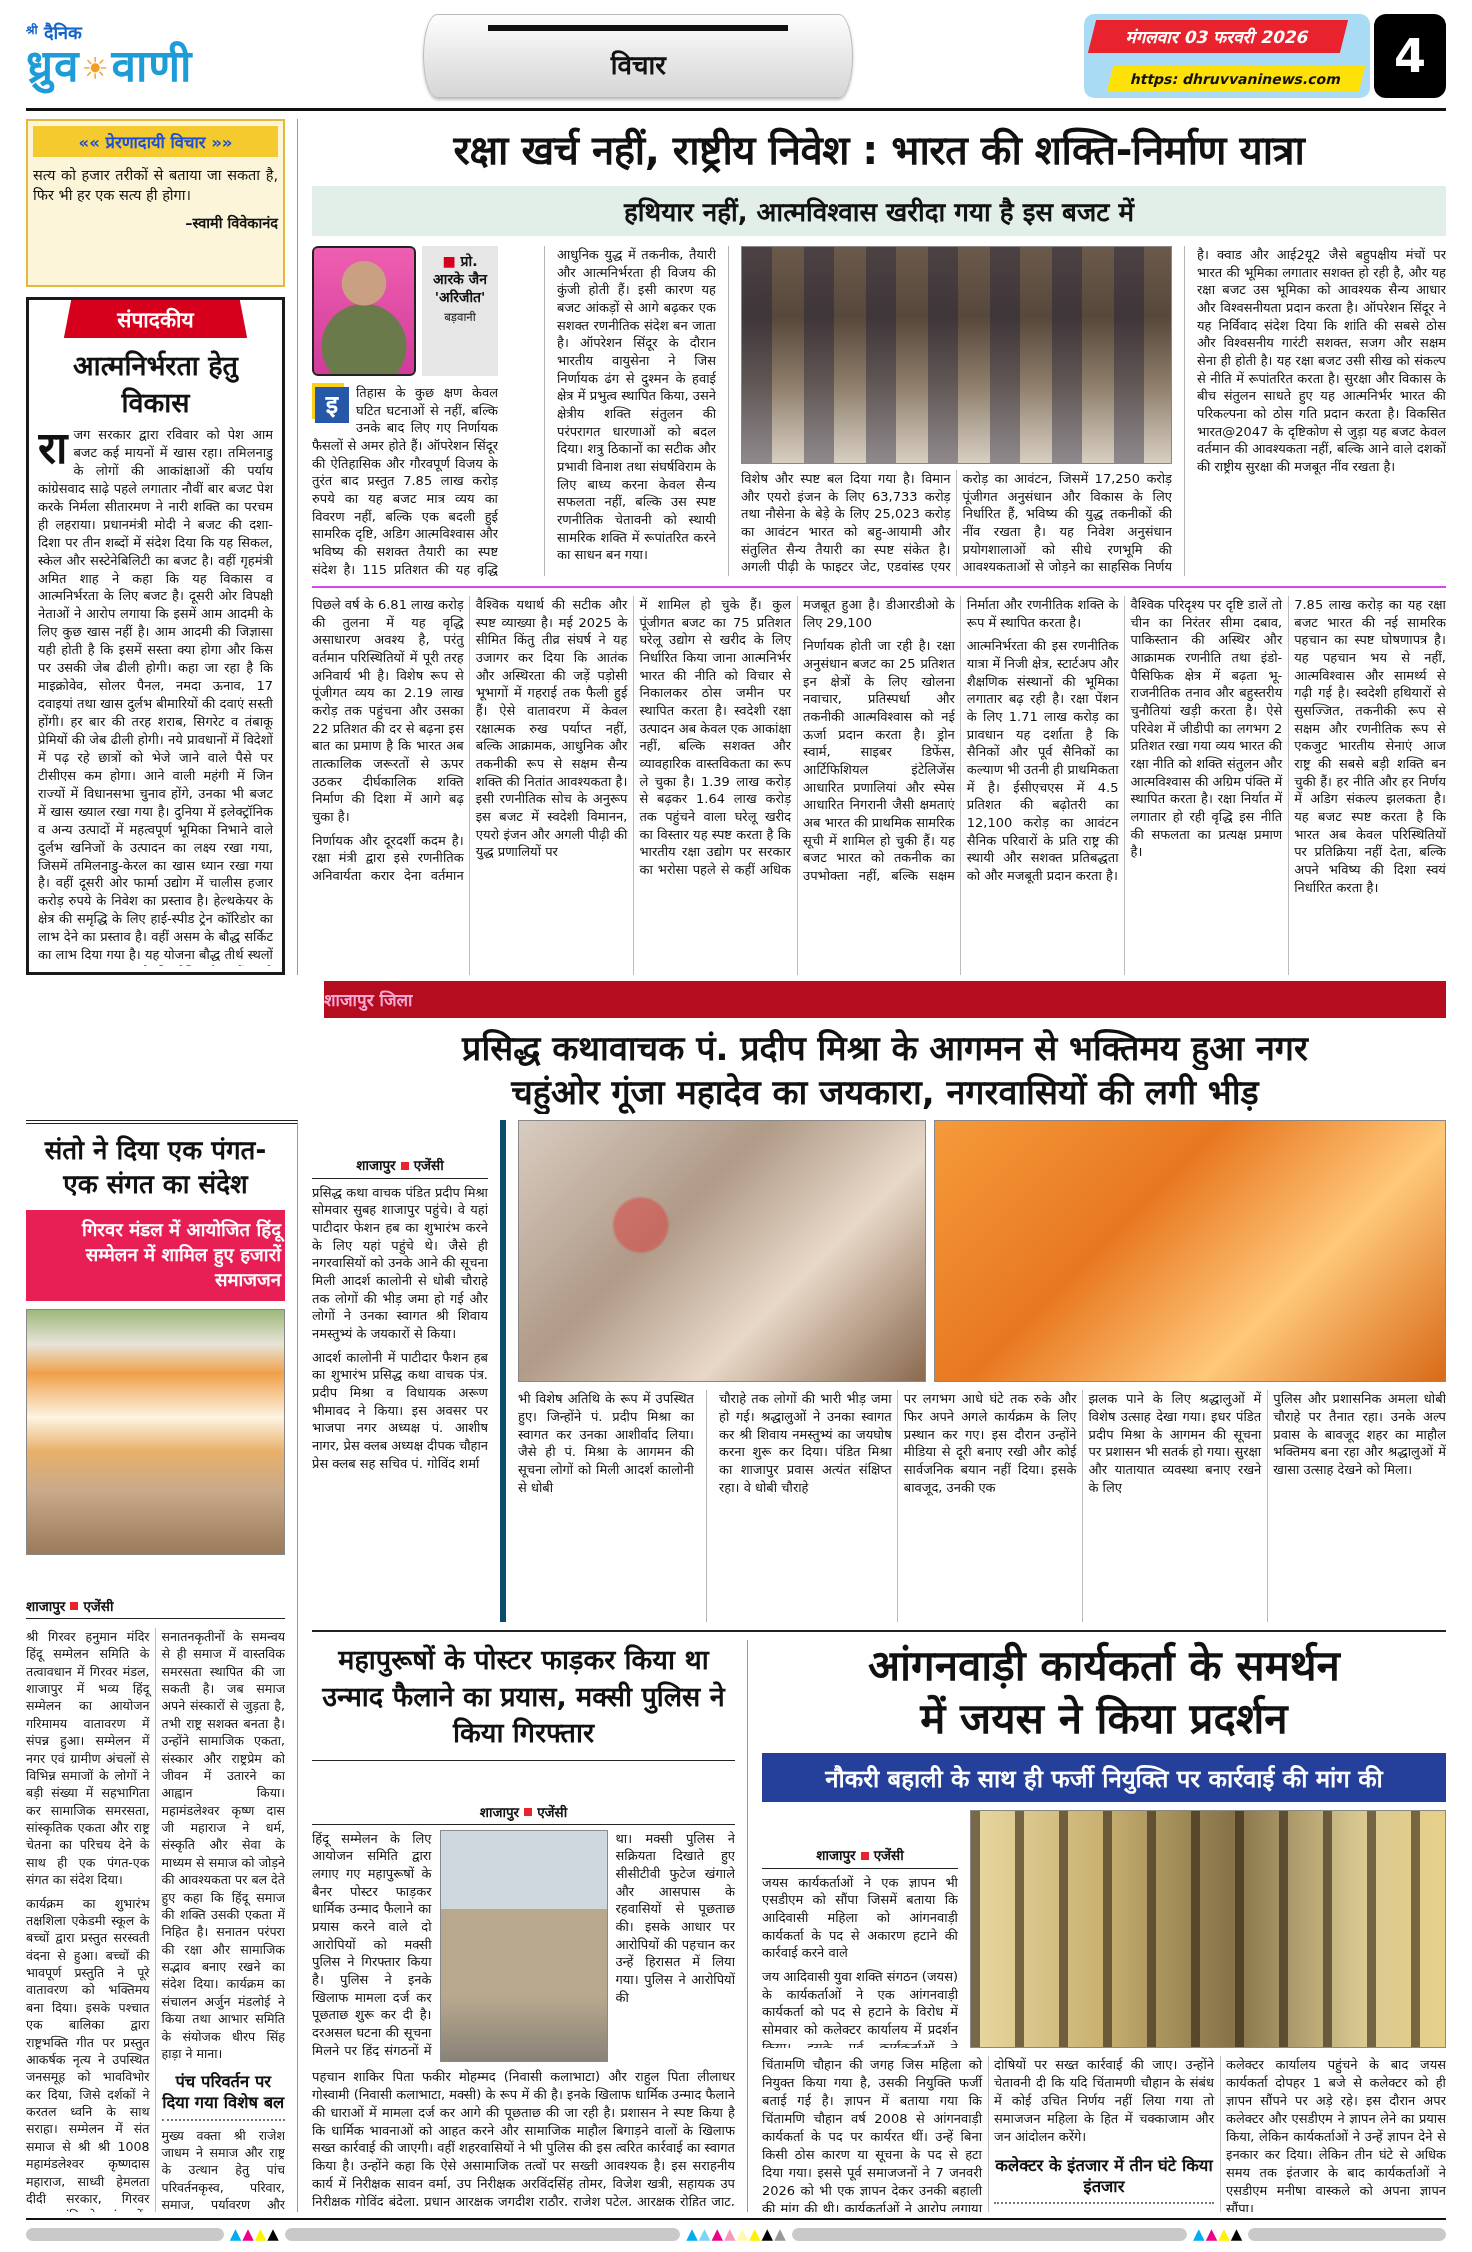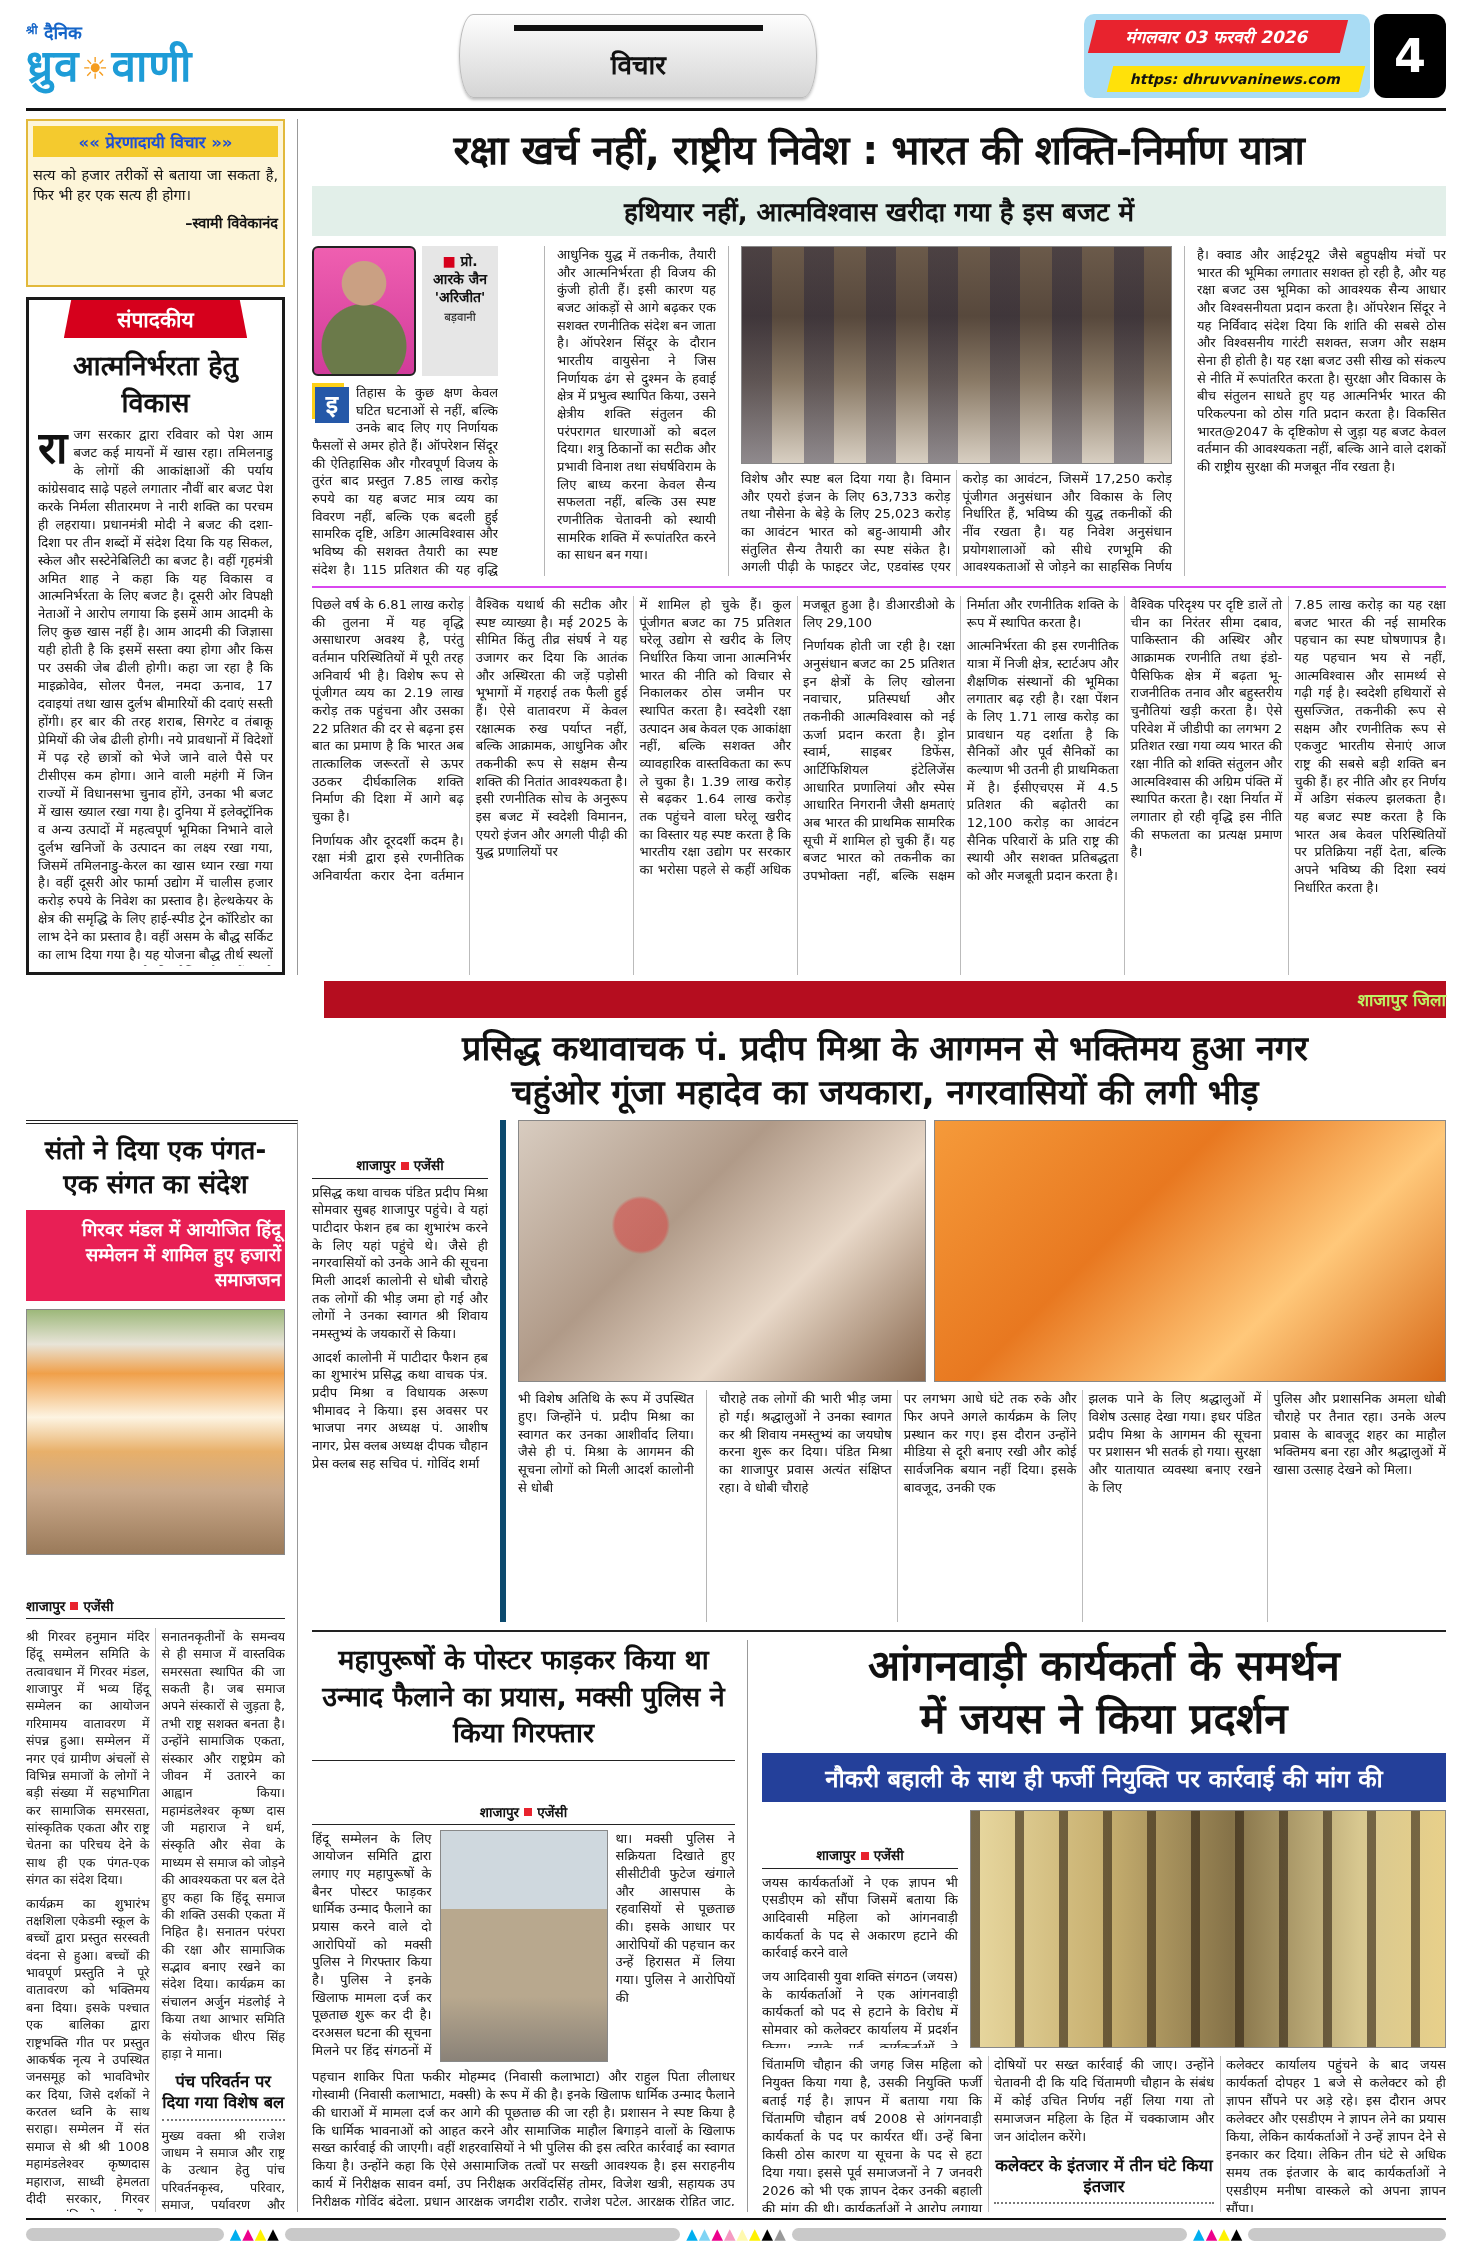--- a/index.html
+++ b/index.html
@@ -9,21 +9,21 @@
     font-family:"DejaVu Sans","Liberation Sans",sans-serif;color:#111;
     padding:8px 26px 6px;overflow:hidden;
   }
   
   header{height:96px;display:flex;align-items:center;justify-content:space-between;}
   .mast{line-height:1;}
   .mast-top{font-size:18px;font-weight:bold;color:#1565c8;}
   .mast-top .sri{font-size:12px;vertical-align:top;}
   .mast-main{font-size:44px;font-weight:bold;color:#1e9cd7;letter-spacing:1px;margin-top:2px;}
   .sun{color:#f59d20;font-size:30px;vertical-align:middle;margin:0 2px;}
-  .section-tab{width:358px;height:84px;background:linear-gradient(180deg,#fdfdfd,#d5d5d5);
+  .section-tab{width:430px;height:84px;background:linear-gradient(180deg,#fdfdfd,#d5d5d5);
     border:1px solid #bbb;border-radius:14px/42px;display:flex;flex-direction:column;align-items:center;
     box-shadow:0 2px 3px rgba(0,0,0,.25);}
   .tab-bar{width:70%;height:6px;background:#111;margin-top:10px;}
   .tab-label{flex:1;display:flex;align-items:center;font-size:26px;font-weight:bold;}
   .date-cluster{display:flex;align-items:center;gap:0;}
   .date-plate{width:286px;height:84px;background:#a9dcf4;border-radius:10px;overflow:hidden;
     display:flex;flex-direction:column;justify-content:space-between;padding:6px 8px;}
   .strip{transform:skewX(-14deg);padding:5px 14px;text-align:center;white-space:nowrap;}
   .strip.red{background:#e8232e;color:#fff;font-weight:bold;font-size:17px;margin-right:18px;}
   .strip.yellow{background:#ffe10a;color:#111;font-weight:bold;font-size:14px;margin-left:18px;}
@@ -72,22 +72,22 @@
   .photo-wrap{flex:1;display:flex;flex-direction:column;min-width:0;}
   .photo.officials{height:218px;
     background:repeating-linear-gradient(90deg,rgba(25,25,55,.38) 0 30px,rgba(0,0,0,0) 30px 62px),
     linear-gradient(180deg,#6b5a4a 0%,#57483c 32%,#8a7a66 62%,#d8cfc2 100%);}
   .below-cols{flex:1;margin-top:6px;column-count:2;column-gap:12px;column-rule:1px solid #bbb;
     font-size:13px;line-height:1.36;overflow:hidden;}
   .colR{width:262px;}
   .bot-cols{flex:1;margin-top:10px;border-top:2px solid #d946ef;padding-top:8px;
     column-count:7;column-gap:12px;column-rule:1px solid #bbb;font-size:13px;line-height:1.36;overflow:hidden;}
   
-  .banner{margin-left:298px;background:#b50d1f;color:#bef264;font-weight:bold;font-size:17px;
-    text-align:right;padding:7px 0;margin-top:6px;}
+  .banner{margin-left:298px;background:#b50d1f;color:#f9a8d4;font-weight:bold;font-size:17px;
+    text-align:left;padding:7px 0;margin-top:6px;}
   .mishra-h{margin-left:298px;text-align:center;font-weight:800;font-size:34px;line-height:1.3;
     margin-top:8px;margin-bottom:6px;}
   .mishra-h div{white-space:nowrap;overflow:hidden;}
   
   .rowCD{display:flex;gap:14px;height:1092px;margin-top:4px;}
   .railB{width:272px;border-right:1px solid #999;padding-right:12px;display:flex;flex-direction:column;
     border-top:4px double #222;padding-top:8px;}
   .sant-h{font-size:26px;font-weight:800;text-align:center;line-height:1.3;margin:2px 0 8px;}
   .pinkbox{background:#e81f55;color:#ffffff;font-weight:bold;font-size:18.5px;text-align:right;
     line-height:1.35;padding:8px 4px;margin-bottom:8px;}

